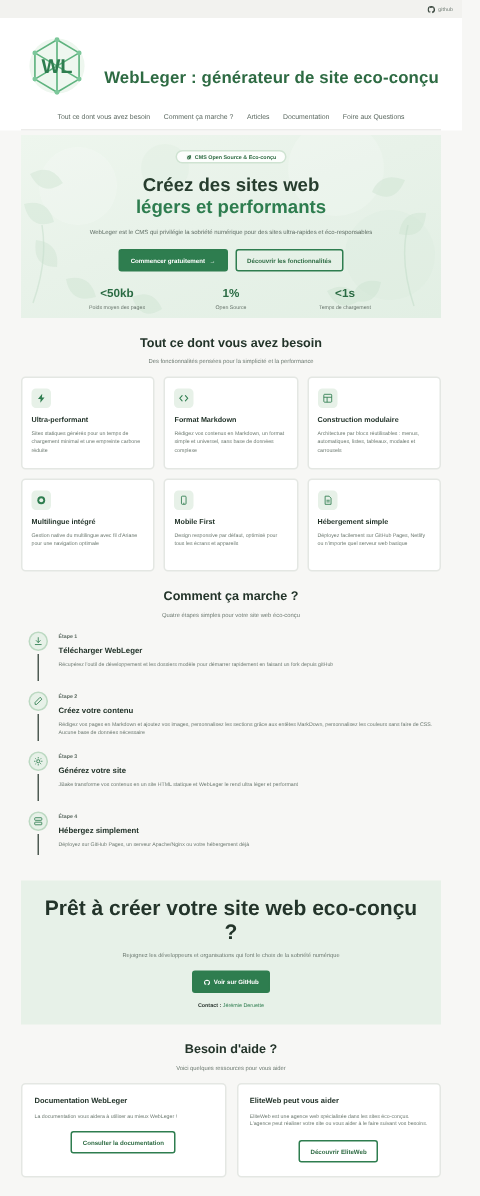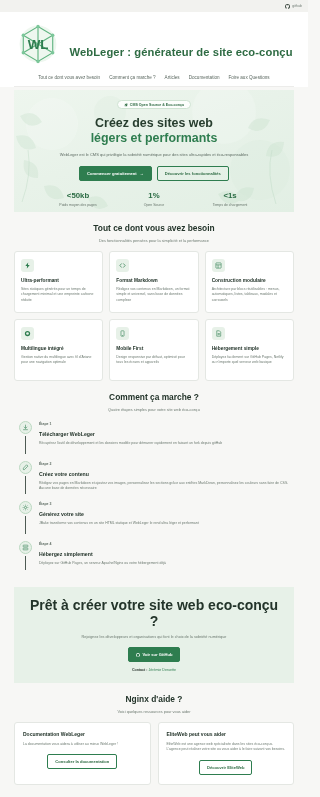--- a/index.html
+++ b/index.html
@@ -440,21 +440,21 @@
         <span>Voir sur GitHub</span>
       </span>
     </div>
     <div class="contact">
       <b>Contact :</b>
       <a href="#">Jérémie Deruette</a>
     </div>
   </div>
 
   <div class="section">
-    <h2 class="sec-title">Nginx d'aide ?</h2>
+    <h2 class="sec-title">Besoin d'aide ?</h2>
     <p class="sec-sub">Voici quelques ressources pour vous aider</p>
     <div class="help-cards">
 
       <div class="help-card">
         <h3>Documentation WebLeger</h3>
         <p>La documentation vous aidera à utiliser au mieux WebLeger !</p>
         <div class="hb">
           <span class="btn btn-outline">
             <span>Consulter la documentation</span>
           </span>

